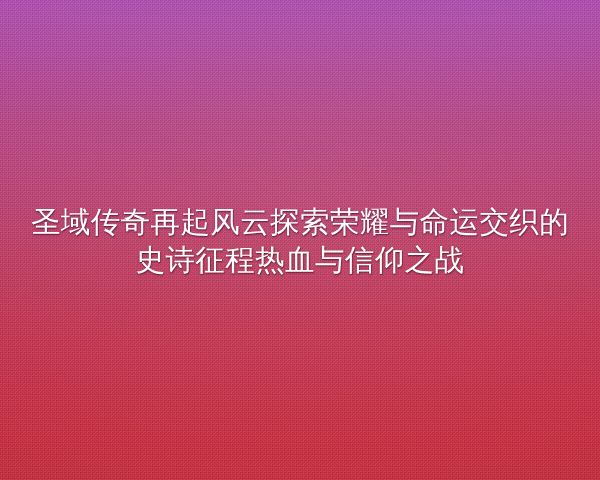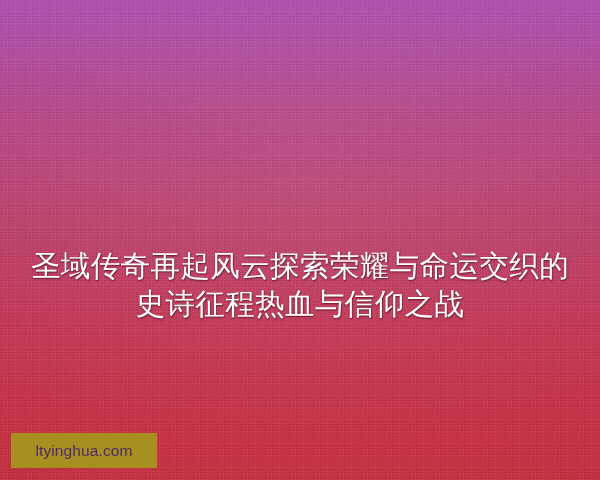--- a/index.html
+++ b/index.html
@@ -74,21 +74,20 @@
     font-size: 29.5px;
     line-height: 38px;
     letter-spacing: 0.4px;
     font-weight: 400;
     text-shadow:
       0 1px 2px rgba(60, 8, 28, 0.50),
       1px 1px 1px rgba(70, 10, 30, 0.34);
     white-space: pre-line;
     padding: 0 18px;
     user-select: none;
-    margin-top: 44px;
   }
 
   
   .watermark {
     position: absolute;
     left: 11px;
     top: 433px;
     width: 146px;
     height: 35px;
     background: #a89020;
@@ -110,17 +109,14 @@
 
 <div id="stage">
 
   <div class="bg-base"></div>
   <div class="bg-sheen"></div>
   <div class="bg-grain"></div>
 
   <div class="headline">圣域传奇再起风云探索荣耀与命运交织的
 史诗征程热血与信仰之战</div>
 
-  <div class="watermark">
-    <span class="watermark-text">ltyinghua.com</span>
-  </div>
 
 </div>
 
 </body></html>

